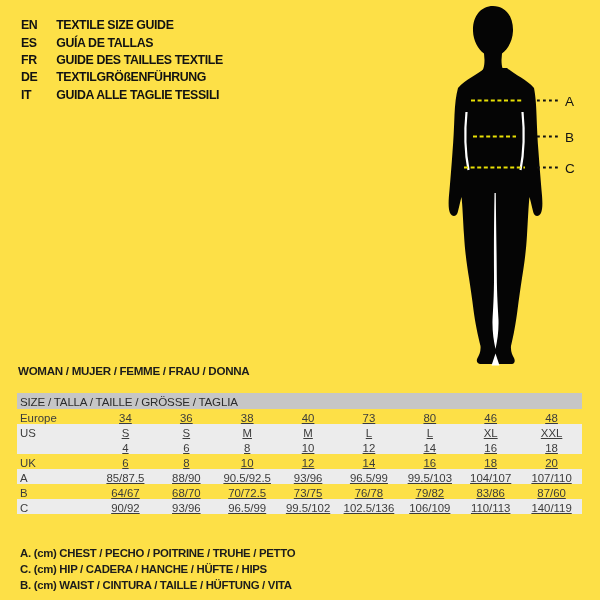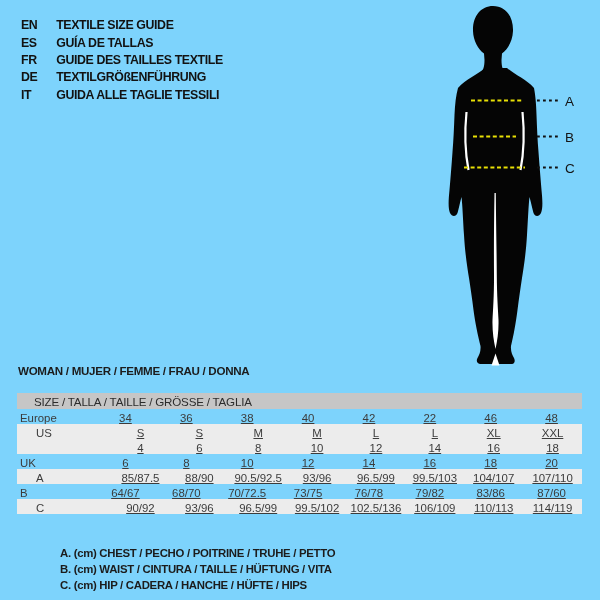--- a/index.html
+++ b/index.html
@@ -1,37 +1,37 @@
 <!DOCTYPE html>
 <html><head>
 <meta charset="utf-8">
 <style>
   html,body{margin:0;padding:0;background:#fff;}
   .page{
-    position:relative;width:600px;height:600px;background:#7dd3fc;
+    position:relative;width:600px;height:600px;background:#fde047;
     font-family:"Liberation Sans",sans-serif;overflow:hidden;
   }
   
   .lang-block{position:absolute;left:21px;top:16px;transform:scaleX(0.95);transform-origin:0 0;}
   .lang-row{display:flex;height:17.4px;align-items:center;font-weight:700;font-size:13px;letter-spacing:-0.4px;color:#121212;white-space:nowrap;}
   .lang-code{width:37px;flex:0 0 37px;}
   
   .figure{position:absolute;left:425px;top:0;width:175px;height:380px;}
   .figure text{font-family:"Liberation Sans",sans-serif;font-size:13.5px;fill:#141414;}
   
   .group-title{position:absolute;left:18px;top:364px;font-size:11.6px;font-weight:700;letter-spacing:-0.3px;color:#1c1c1c;white-space:nowrap;text-align:center;}
   .size-table{position:absolute;left:17px;top:393px;width:565px;}
-  .thead{height:16px;background:#c6c6c6;display:flex;align-items:center;padding-left:17px;font-size:11.6px;color:#2c2c2c;letter-spacing:-0.2px;}
+  .thead{height:16px;background:#c6c6c6;display:flex;align-items:center;padding-left:3px;font-size:11.6px;color:#2c2c2c;letter-spacing:-0.2px;}
   .trow{display:flex;height:15px;align-items:flex-end;font-size:11.4px;color:#3c3c3c;}
-  .trow.shaded{background:#ececec;padding-left:16px;}
+  .trow.shaded{background:#ececec;}
   .tlabel{width:75px;flex:0 0 75px;padding-left:3px;}
   .tcell{flex:1;text-align:center;white-space:nowrap;text-decoration:underline;}
   
   .legend{position:absolute;left:20px;top:546px;}
-  .legend-row{font-size:11.4px;font-weight:700;letter-spacing:-0.3px;color:#1c1c1c;line-height:15.8px;white-space:nowrap;margin-left:40px;}
+  .legend-row{font-size:11.4px;font-weight:700;letter-spacing:-0.3px;color:#1c1c1c;line-height:15.8px;white-space:nowrap;}
 </style>
 </head>
 <body>
 
 <div class="page">
 
   <div class="lang-block">
       <div class="lang-row">
         <div class="lang-code">EN</div>
         <div class="lang-label">TEXTILE SIZE GUIDE</div>
@@ -113,22 +113,22 @@
 
   <div class="size-table">
     <div class="thead">SIZE / TALLA / TAILLE / GRÖSSE / TAGLIA</div>
     <div>
         <div class="trow">
           <div class="tlabel">Europe</div>
           <div class="tcell">34</div>
           <div class="tcell">36</div>
           <div class="tcell">38</div>
           <div class="tcell">40</div>
-          <div class="tcell">42</div>
-          <div class="tcell">22</div>
+          <div class="tcell">73</div>
+          <div class="tcell">80</div>
           <div class="tcell">46</div>
           <div class="tcell">48</div>
         </div>
         <div class="trow shaded">
           <div class="tlabel">US</div>
           <div class="tcell">S</div>
           <div class="tcell">S</div>
           <div class="tcell">M</div>
           <div class="tcell">M</div>
           <div class="tcell">L</div>
@@ -182,24 +182,24 @@
         </div>
         <div class="trow shaded">
           <div class="tlabel">C</div>
           <div class="tcell">90/92</div>
           <div class="tcell">93/96</div>
           <div class="tcell">96.5/99</div>
           <div class="tcell">99.5/102</div>
           <div class="tcell">102.5/136</div>
           <div class="tcell">106/109</div>
           <div class="tcell">110/113</div>
-          <div class="tcell">114/119</div>
+          <div class="tcell">140/119</div>
         </div>
       </div>
   </div>
 
   <div class="legend">
       <div class="legend-row">A. (cm) CHEST / PECHO / POITRINE / TRUHE / PETTO</div>
+      <div class="legend-row">C. (cm) HIP / CADERA / HANCHE / HÜFTE / HIPS</div>
       <div class="legend-row">B. (cm) WAIST / CINTURA / TAILLE / HÜFTUNG / VITA</div>
-      <div class="legend-row">C. (cm) HIP / CADERA / HANCHE / HÜFTE / HIPS</div>
     </div>
 
 </div>
 
 </body></html>

